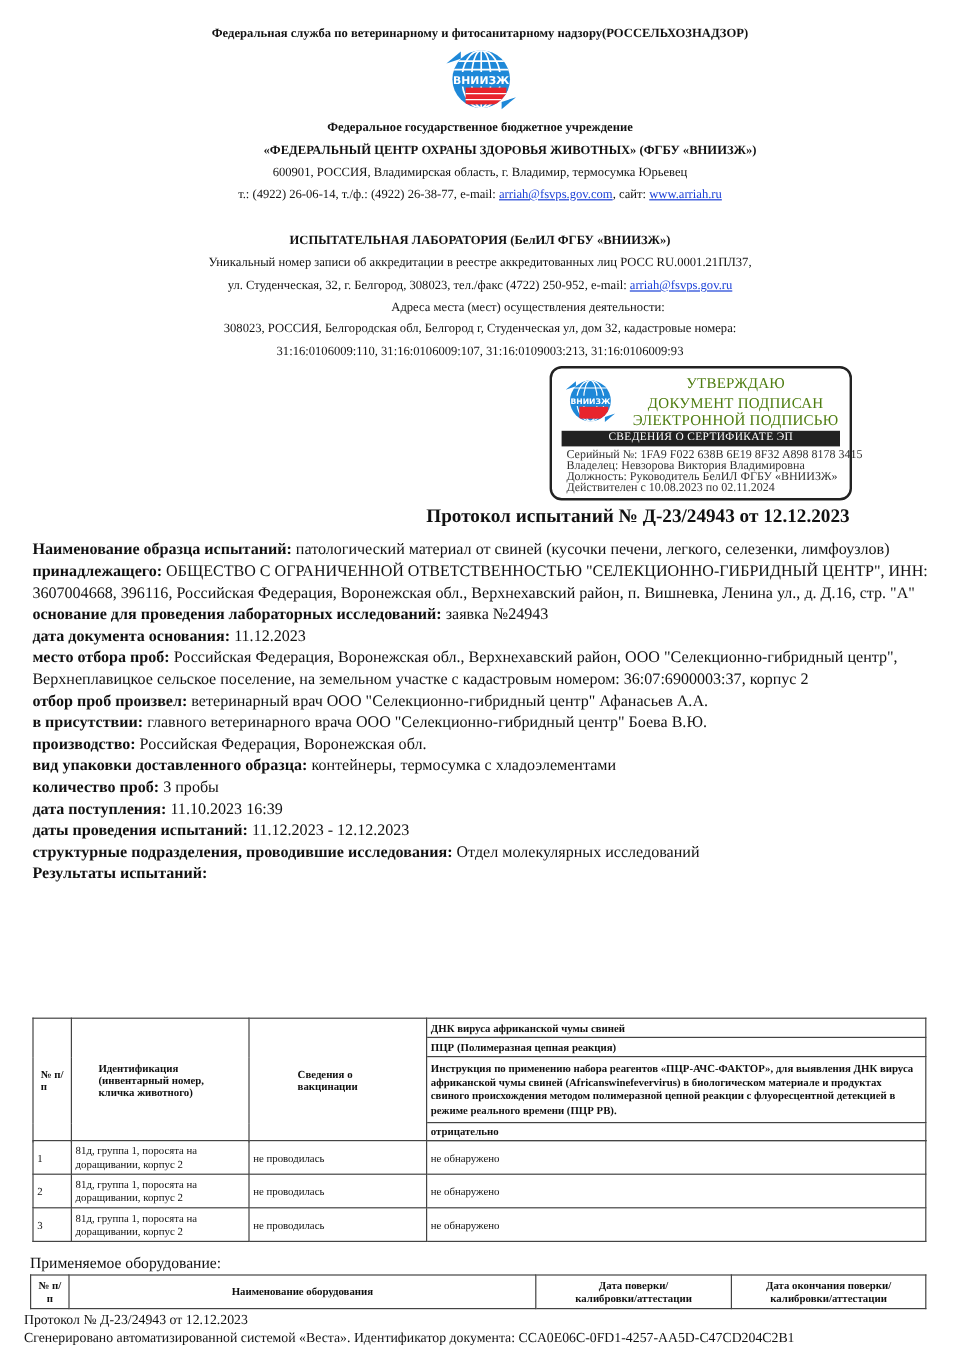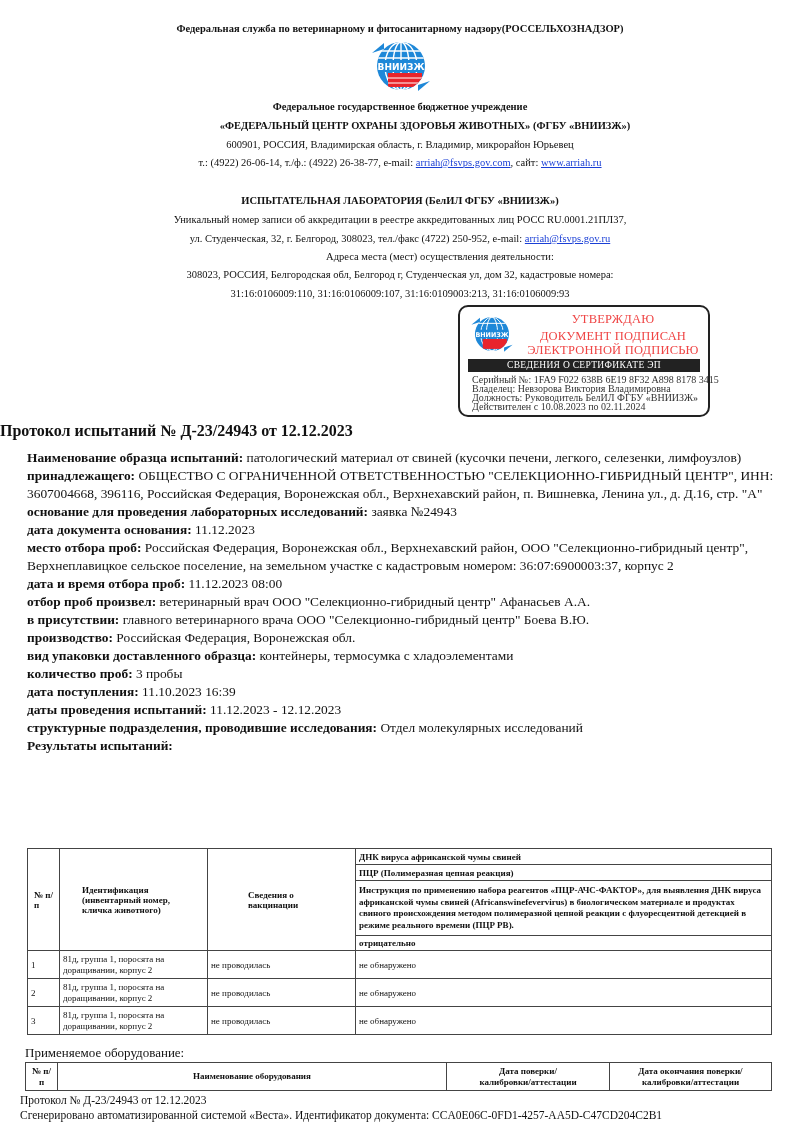--- a/index.html
+++ b/index.html
@@ -15,26 +15,26 @@
   
   .logo { position: absolute; }
   .logo svg { display: block; }
 
   
   .sigbox {
     position: absolute; left: 458px; top: 305px; width: 252px; height: 112px;
     border: 2px solid #222; border-radius: 10px; box-sizing: border-box;
     background: #fff;
   }
-  .sig-title { position: absolute; left: 58px; width: 190px; text-align: center; font-size: 12.5px; line-height: 14px; color: #ef4444; letter-spacing: 0.2px; }
+  .sig-title { position: absolute; left: 58px; width: 190px; text-align: center; font-size: 12.5px; line-height: 14px; color: #4d7c0f; letter-spacing: 0.2px; }
   .sig-bar { position: absolute; left: 8px; right: 8px; top: 52px; height: 13px; background: #222; color: #fff; font-size: 9.5px; line-height: 13px; text-align: center; letter-spacing: 0.3px; }
   .sig-line { position: absolute; left: 12px; font-size: 10px; line-height: 9.5px; color: #333; white-space: nowrap; }
 
   
-  .title { position: absolute; top: 422px; left: 0; width: 708px; text-align: left; font-size: 16px; font-weight: bold; }
+  .title { position: absolute; top: 422px; left: 0; width: 708px; text-align: right; font-size: 16px; font-weight: bold; }
   .body {
     position: absolute; left: 27px; top: 449px; width: 750px;
     font-size: 13.4px; line-height: 18px;
   }
   .body p { margin: 0; }
   .body .k { font-weight: bold; }
 
   
   table { border-collapse: collapse; position: absolute; }
   .res { left: 27px; top: 848px; width: 745px; font-size: 9px; }
@@ -73,21 +73,21 @@
       </g>
     <path d="M2 16 L14 6 L14 12 Z" fill="#1e88d8"></path>
     <path d="M60 44 L48 54 L48 48 Z" fill="#1e88d8"></path>
     <rect x="11" y="23" width="40" height="12" rx="2" fill="#1e88d8"></rect>
     <text x="31" y="33" text-anchor="middle" font-family="DejaVu Sans, sans-serif" font-size="9" font-weight="bold" fill="#fff">ВНИИЗЖ</text>
   </svg>
 </div>
 
 <div class="center bold" style="top:101px;font-size:10.5px;">Федеральное государственное бюджетное учреждение</div>
 <div class="center bold" style="top:120px;font-size:10.5px;padding-left:25px;">«ФЕДЕРАЛЬНЫЙ ЦЕНТР ОХРАНЫ ЗДОРОВЬЯ ЖИВОТНЫХ» (ФГБУ «ВНИИЗЖ»)</div>
-<div class="center" style="top:139px;font-size:10.5px;">600901, РОССИЯ, Владимирская область, г. Владимир, микрорайон Юрьевец</div>
+<div class="center" style="top:139px;font-size:10.5px;">600901, РОССИЯ, Владимирская область, г. Владимир, термосумка Юрьевец</div>
 <div class="center" style="top:157px;font-size:10.5px;">
   <span>т.: (4922) 26-06-14, т./ф.: (4922) 26-38-77, e-mail: </span><span class="link">arriah@fsvps.gov.com</span><span>, сайт: </span><span class="link">www.arriah.ru</span>
 </div>
 
 <div class="center bold" style="top:195px;font-size:10.5px;">ИСПЫТАТЕЛЬНАЯ ЛАБОРАТОРИЯ (БелИЛ ФГБУ «ВНИИЗЖ»)</div>
 <div class="center" style="top:214px;font-size:10.5px;">Уникальный номер записи об аккредитации в реестре аккредитованных лиц РОСС RU.0001.21ПЛ37,</div>
 <div class="center" style="top:233px;font-size:10.5px;">
   <span>ул. Студенческая, 32, г. Белгород, 308023, тел./факс (4722) 250-952, e-mail: </span><span class="link">arriah@fsvps.gov.ru</span>
 </div>
 <div class="center" style="top:251px;font-size:10.5px;margin-left:40px;">Адреса места (мест) осуществления деятельности:</div>
@@ -126,21 +126,20 @@
 </div>
 
 <div class="title">Протокол испытаний № Д-23/24943 от 12.12.2023</div>
 
 <div class="body">
   <p><span class="k">Наименование образца испытаний:</span><span> патологический материал от свиней (кусочки печени, легкого, селезенки, лимфоузлов)</span></p>
   <p><span class="k">принадлежащего:</span><span> ОБЩЕСТВО С ОГРАНИЧЕННОЙ ОТВЕТСТВЕННОСТЬЮ "СЕЛЕКЦИОННО-ГИБРИДНЫЙ ЦЕНТР", ИНН: 3607004668, 396116, Российская Федерация, Воронежская обл., Верхнехавский район, п. Вишневка, Ленина ул., д. Д.16, стр. "А"</span></p>
   <p><span class="k">основание для проведения лабораторных исследований:</span><span> заявка №24943</span></p>
   <p><span class="k">дата документа основания:</span><span> 11.12.2023</span></p>
   <p><span class="k">место отбора проб:</span><span> Российская Федерация, Воронежская обл., Верхнехавский район, ООО "Селекционно-гибридный центр", Верхнеплавицкое сельское поселение, на земельном участке с кадастровым номером: 36:07:6900003:37, корпус 2</span></p>
-  <p><span class="k">дата и время отбора проб:</span><span> 11.12.2023 08:00</span></p>
   <p><span class="k">отбор проб произвел:</span><span> ветеринарный врач ООО "Селекционно-гибридный центр" Афанасьев А.А.</span></p>
   <p><span class="k">в присутствии:</span><span> главного ветеринарного врача ООО "Селекционно-гибридный центр" Боева В.Ю.</span></p>
   <p><span class="k">производство:</span><span> Российская Федерация, Воронежская обл.</span></p>
   <p><span class="k">вид упаковки доставленного образца:</span><span> контейнеры, термосумка с хладоэлементами</span></p>
   <p><span class="k">количество проб:</span><span> 3 пробы</span></p>
   <p><span class="k">дата поступления:</span><span> 11.10.2023 16:39</span></p>
   <p><span class="k">даты проведения испытаний:</span><span> 11.12.2023 - 12.12.2023</span></p>
   <p><span class="k">структурные подразделения, проводившие исследования:</span><span> Отдел молекулярных исследований</span></p>
   <p><span class="k">Результаты испытаний:</span></p>
 </div>

